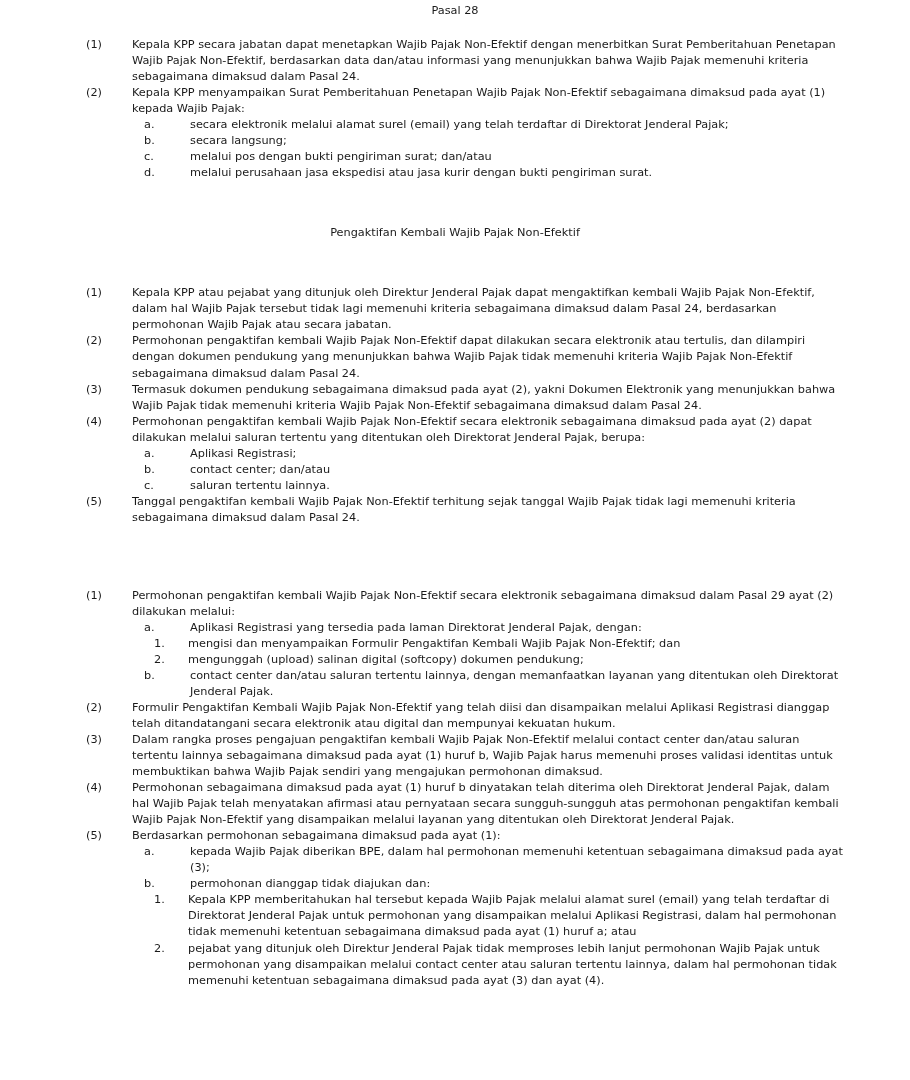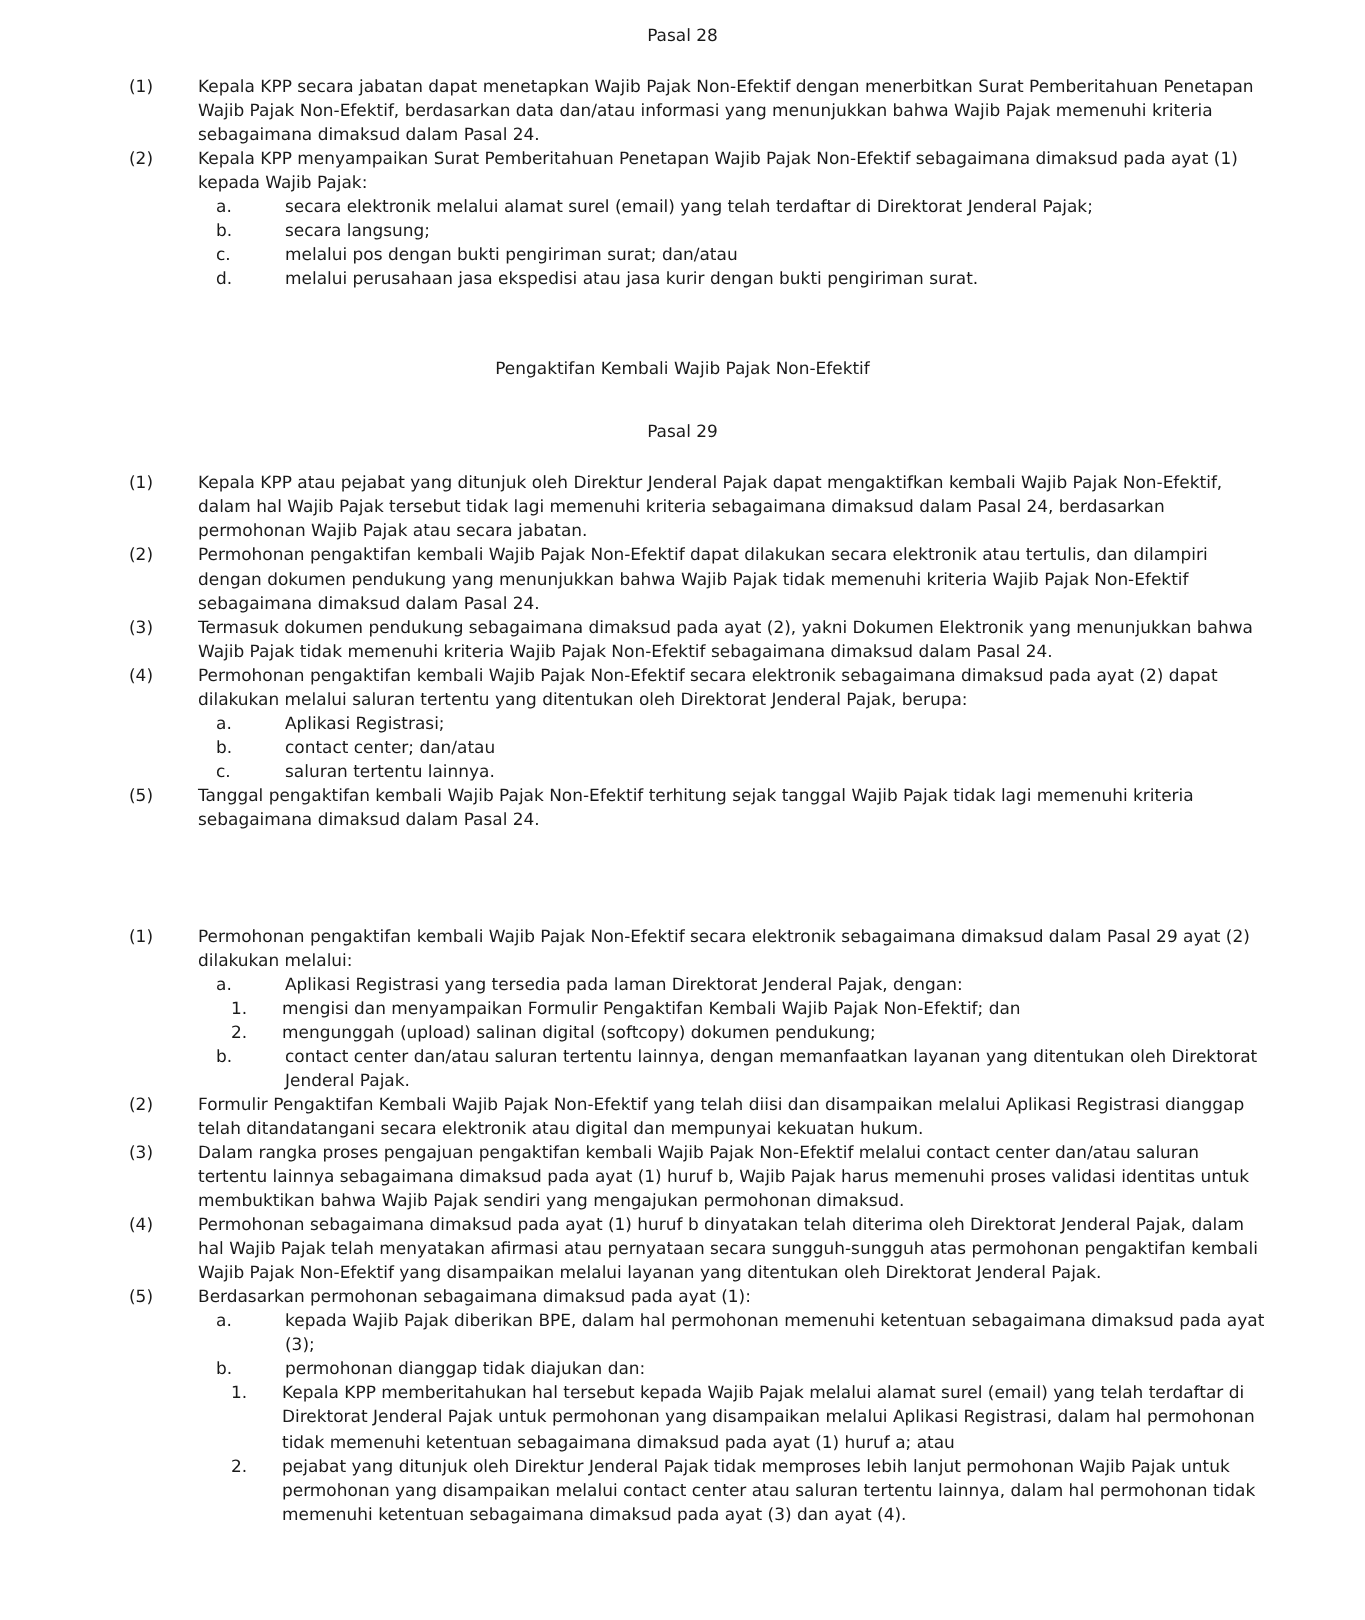--- a/index.html
+++ b/index.html
@@ -11,21 +11,21 @@
     width: 910px;
     min-height: 1080px;
     font-family: "DejaVu Sans", sans-serif;
     color: #1a1a1a;
     font-size: 11.3px;
     line-height: 1.42;
   }
   .page {
     width: 910px;
     box-sizing: border-box;
-    padding: 16px 64px 6px 64px;
+    padding: 3px 64px 6px 64px;
   }
   .heading {
     text-align: center;
     margin: 0;
     padding: 0;
   }
   .spacer-18 { height: 18px; }
   .spacer-26 { height: 26px; }
   .spacer-44 { height: 44px; }
 
@@ -115,21 +115,20 @@
       <div class="body">melalui perusahaan jasa ekspedisi atau jasa kurir dengan bukti pengiriman surat.</div>
     </div>
   </div>
 
   <div class="spacer-44"></div>
 
   <div class="heading">Pengaktifan Kembali Wajib Pajak Non-Efektif</div>
 
   <div class="spacer-26"></div>
 
-  <div class="heading">Pasal 29</div>
   <div class="spacer-18"></div>
 
   <div class="clause">
     <div class="num">(1)</div>
     <div class="body">Kepala KPP atau pejabat yang ditunjuk oleh Direktur Jenderal Pajak dapat mengaktifkan kembali Wajib Pajak Non-Efektif, dalam hal Wajib Pajak tersebut tidak lagi memenuhi kriteria sebagaimana dimaksud dalam Pasal 24, berdasarkan permohonan Wajib Pajak atau secara jabatan.</div>
   </div>
   <div class="clause">
     <div class="num">(2)</div>
     <div class="body">Permohonan pengaktifan kembali Wajib Pajak Non-Efektif dapat dilakukan secara elektronik atau tertulis, dan dilampiri dengan dokumen pendukung yang menunjukkan bahwa Wajib Pajak tidak memenuhi kriteria Wajib Pajak Non-Efektif sebagaimana dimaksud dalam Pasal 24.</div>
   </div>

